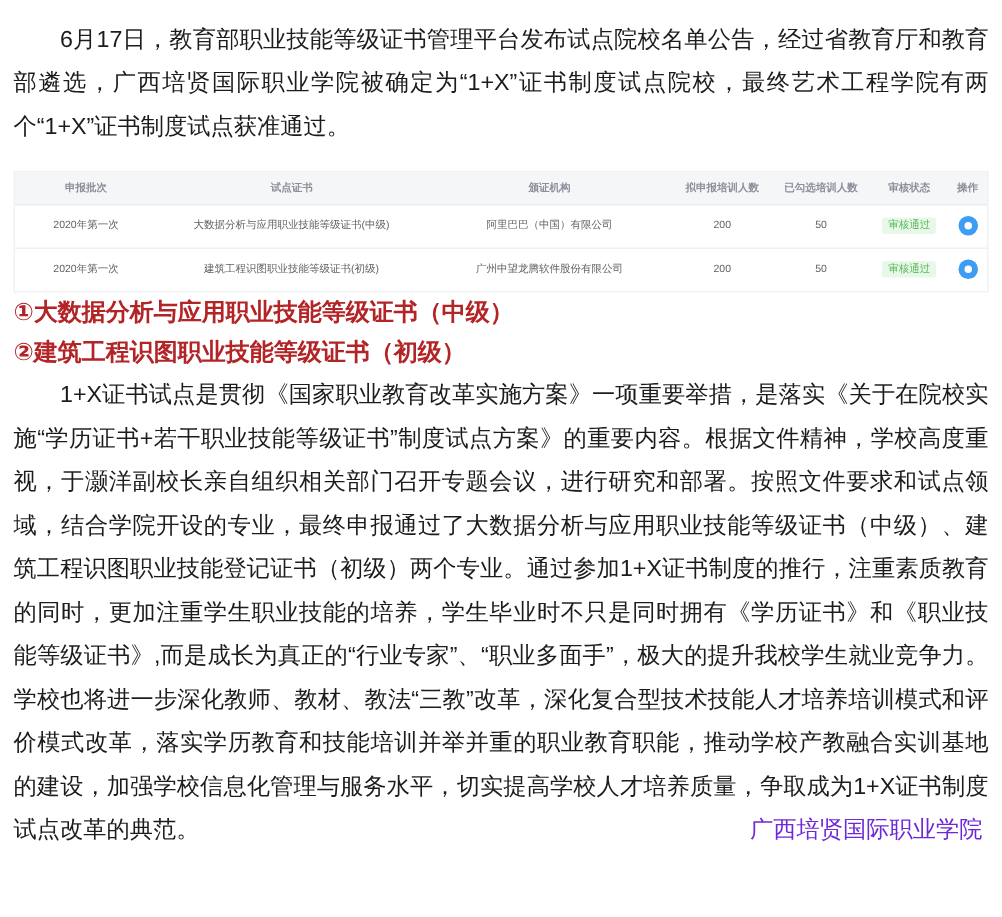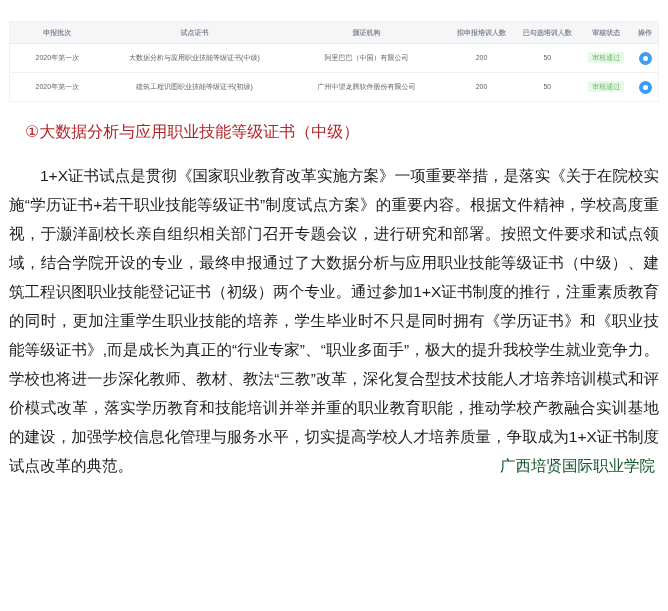--- a/index.html
+++ b/index.html
@@ -48,34 +48,35 @@
   }
 
   
   .caption{
     text-align:center;font-size:13px;color:#3f3f3f;
     margin:10px 0 2px 0;line-height:18px;
   }
 
   
   .highlight{
-    color:#b32427;font-weight:normal;font-size:16px;line-height:27px;margin:16px;
+    color:#b32427;font-weight:bold;font-size:16px;line-height:27px;margin:0;
   }
 
   
   .signature{
-    text-align:right;font-size:15.5px;color:#14532d;
+    text-align:right;font-size:15.5px;color:#6d28d9;
     margin:-29px 4px 0 0;line-height:29px;
   }
 </style>
 </head>
 <body>
 
 <div class="page">
 
+  <p class="para intro">6月17日，教育部职业技能等级证书管理平台发布试点院校名单公告，经过省教育厅和教育部遴选，广西培贤国际职业学院被确定为“1+X”证书制度试点院校，最终艺术工程学院有两个“1+X”证书制度试点获准通过。</p>
 
   <div class="table-wrap">
     <div class="t-row t-head">
       <div class="t-cell c1">申报批次</div>
       <div class="t-cell c2">试点证书</div>
       <div class="t-cell c3">颁证机构</div>
       <div class="t-cell c4">拟申报培训人数</div>
       <div class="t-cell c5">已勾选培训人数</div>
       <div class="t-cell c6">审核状态</div>
       <div class="t-cell c7">操作</div>
@@ -111,18 +112,19 @@
           <button class="action-btn">
             <span class="dot"></span>
           </button>
         </div>
       </div>
     </div>
   </div>
 
 
   <p class="highlight">①大数据分析与应用职业技能等级证书（中级）</p>
+  <p class="highlight">②建筑工程识图职业技能等级证书（初级）</p>
 
   <p class="para">1+X证书试点是贯彻《国家职业教育改革实施方案》一项重要举措，是落实《关于在院校实施“学历证书+若干职业技能等级证书”制度试点方案》的重要内容。根据文件精神，学校高度重视，于灏洋副校长亲自组织相关部门召开专题会议，进行研究和部署。按照文件要求和试点领域，结合学院开设的专业，最终申报通过了大数据分析与应用职业技能等级证书（中级）、建筑工程识图职业技能登记证书（初级）两个专业。通过参加1+X证书制度的推行，注重素质教育的同时，更加注重学生职业技能的培养，学生毕业时不只是同时拥有《学历证书》和《职业技能等级证书》,而是成长为真正的“行业专家”、“职业多面手”，极大的提升我校学生就业竞争力。学校也将进一步深化教师、教材、教法“三教”改革，深化复合型技术技能人才培养培训模式和评价模式改革，落实学历教育和技能培训并举并重的职业教育职能，推动学校产教融合实训基地的建设，加强学校信息化管理与服务水平，切实提高学校人才培养质量，争取成为1+X证书制度试点改革的典范。</p>
 
   <div class="signature">广西培贤国际职业学院</div>
 
 </div>
 
 </body></html>

